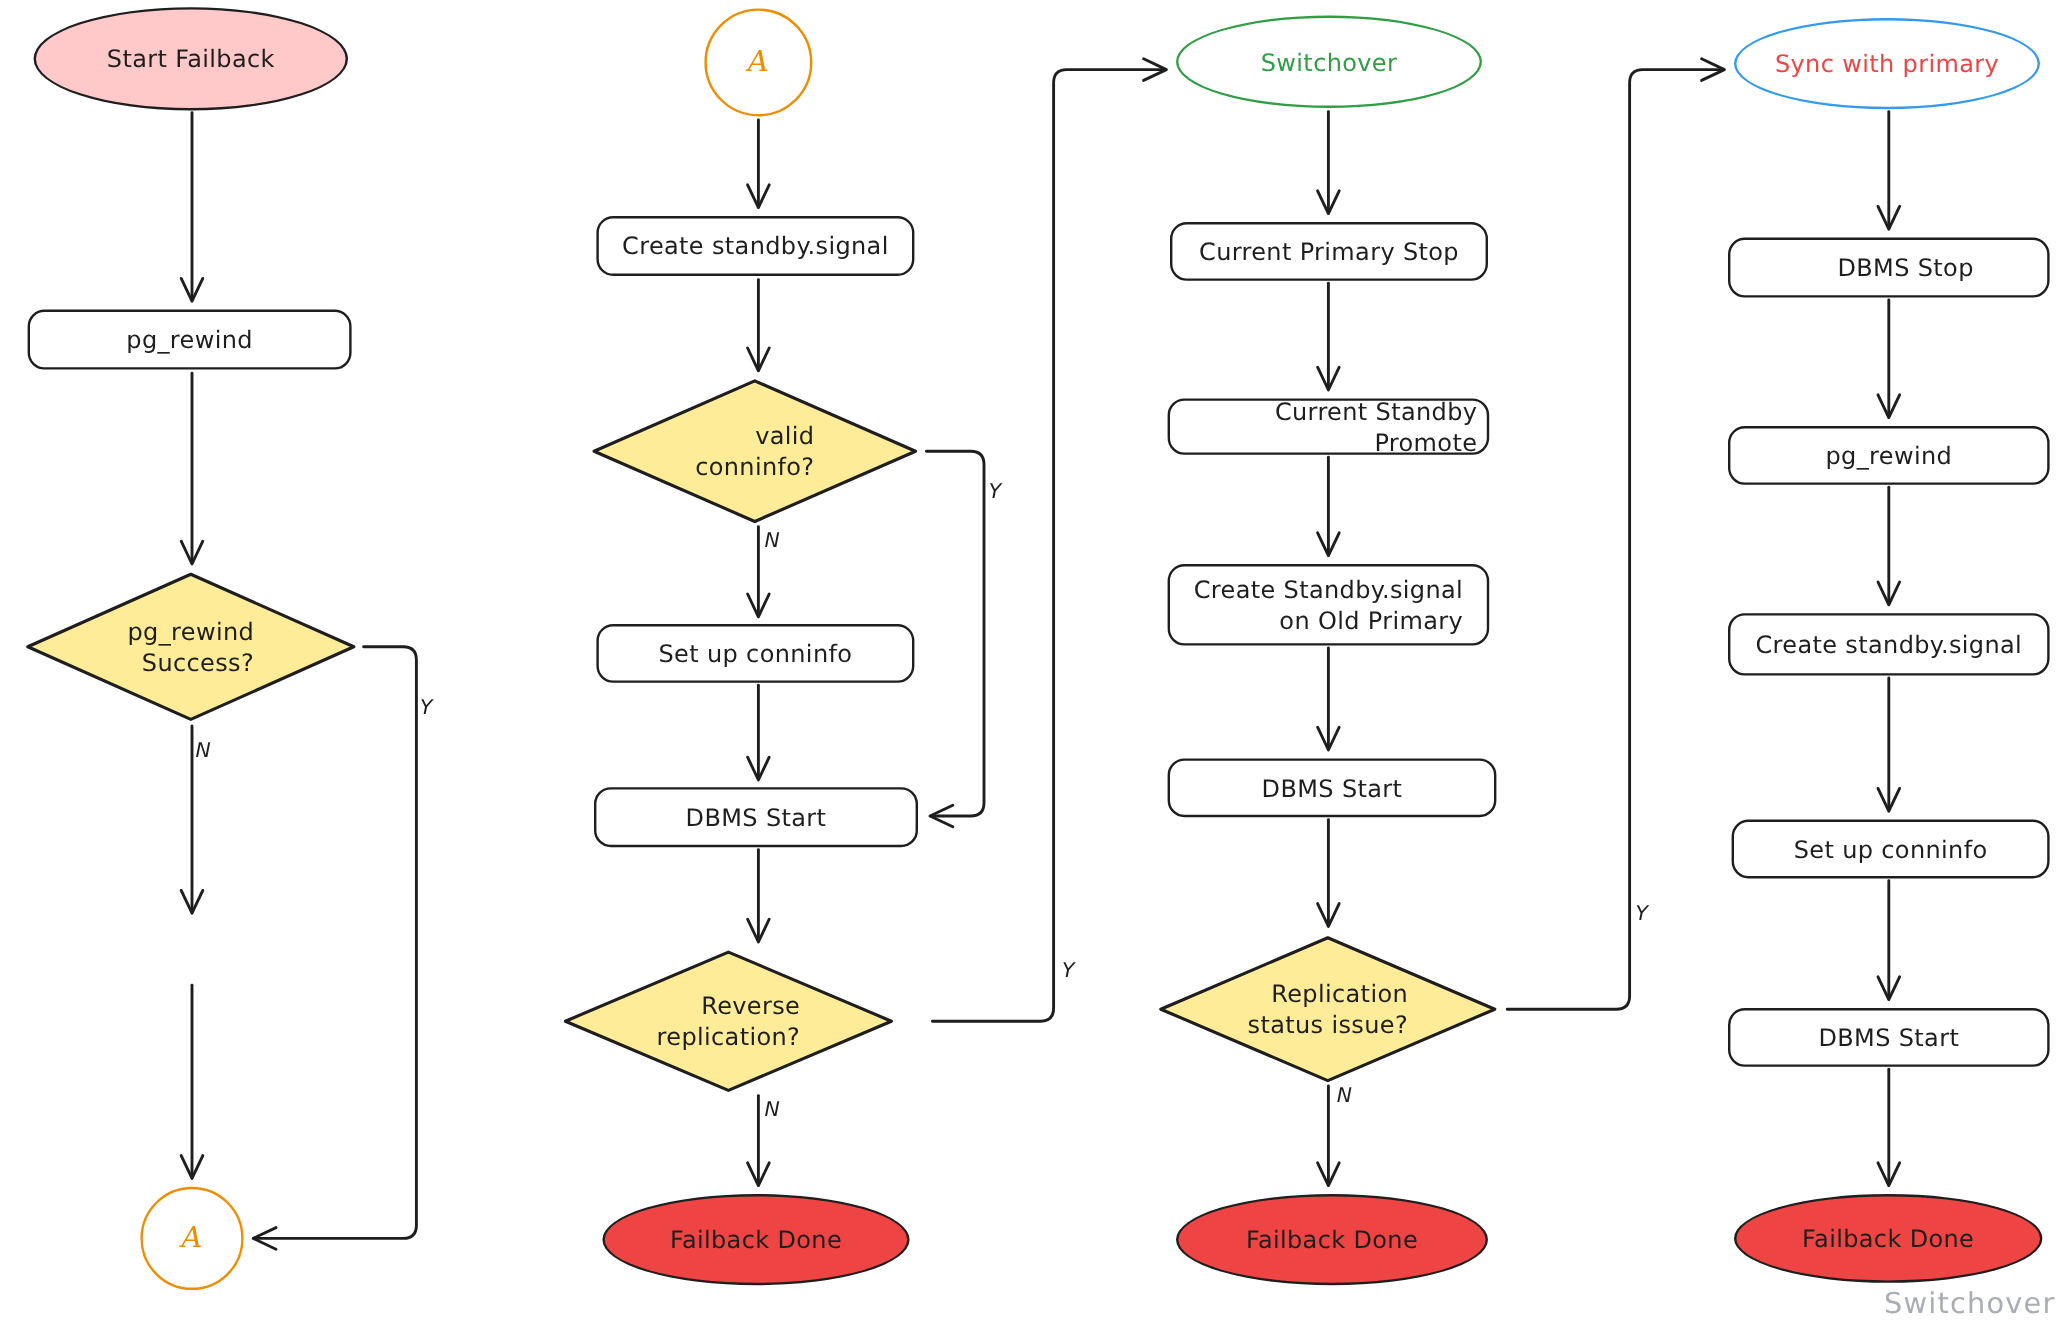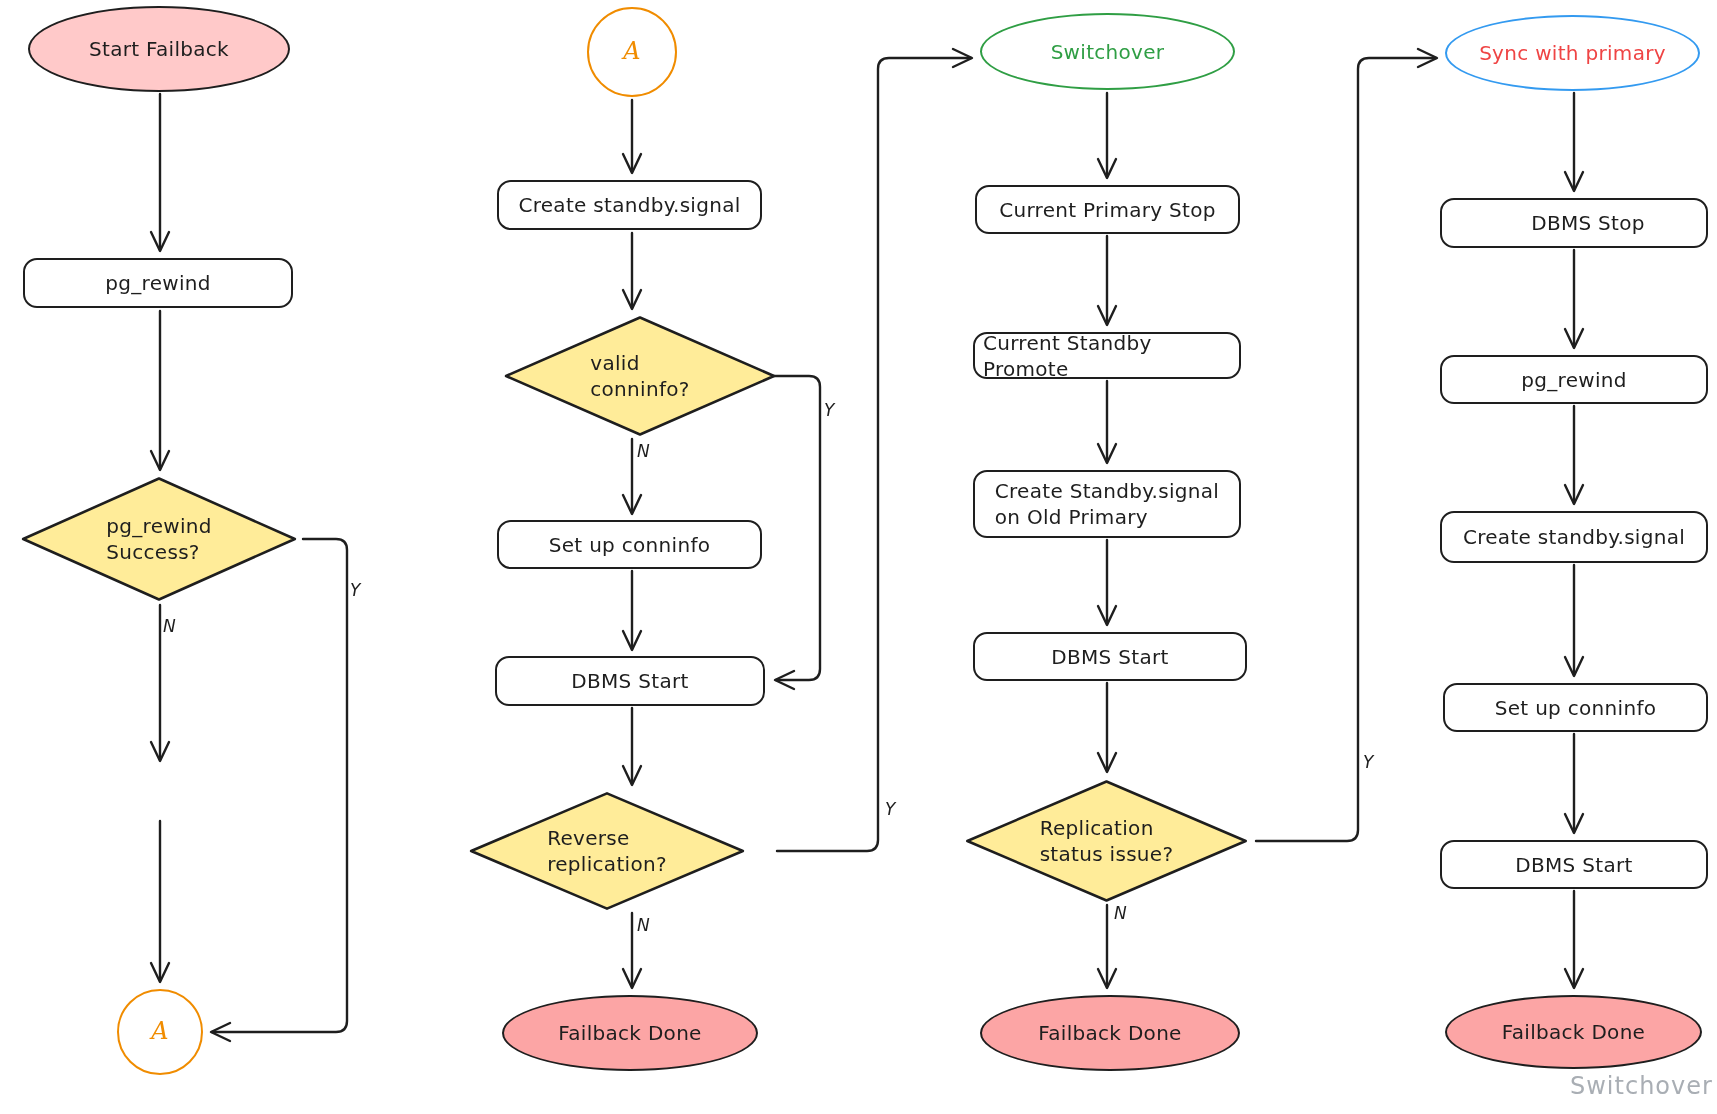--- a/index.html
+++ b/index.html
@@ -8,29 +8,29 @@
     width:1717px;height:1114px;
     background:#ffffff;
     font-family:"DejaVu Sans", sans-serif;
     color:#1e1e1e;
     overflow:hidden;
   }
   .edges{position:absolute;left:0;top:0;width:1717px;height:1114px;}
   .edges path{stroke:#1e1e1e;stroke-width:2.4;fill:none;stroke-linecap:round;}
   .node{
     position:absolute;display:flex;align-items:center;justify-content:center;
-    text-align:left;font-size:20px;line-height:1.3;letter-spacing:.3px;
+    text-align:right;font-size:20px;line-height:1.3;letter-spacing:.3px;
     box-sizing:border-box;
   }
   .lbl{white-space:pre-line;position:relative;}
   .process{border:2.4px solid #1e1e1e;border-radius:14px;background:#ffffff;}
   .process .lbl{max-width:94%;}
   .terminal{border:2.6px solid #1e1e1e;border-radius:50%;background:#ffffff;}
   .fill-pink{background:#ffc9c9;}
-  .fill-blue{background:#fca5a5;}
+  .fill-blue{background:#ef4444;}
   .outline-green{border-color:#2f9e44;color:#2f9e44;}
   .outline-blue{border-color:#339af0;color:#ef4444;}
   .connector{
     border:2.6px solid #f08c00;border-radius:50%;background:#ffffff;
     color:#f08c00;font-size:24px;font-style:italic;font-family:"DejaVu Serif", serif;
   }
   .decision{background:transparent;border:none;}
   .decision svg{position:absolute;left:0;top:0;width:100%;height:100%;}
   .decision svg path{stroke:#1e1e1e;stroke-width:2.6;fill:#ffec99;stroke-linejoin:round;}
   .edge-label{
@@ -97,21 +97,21 @@
   <div class="node connector" style="left:117px;top:989px;width:86px;height:86px;">
     <span class="lbl">A</span>
   </div>
 
   <div class="node connector" style="left:587px;top:7px;width:90px;height:90px;">
     <span class="lbl">A</span>
   </div>
   <div class="node process" style="left:497px;top:180px;width:265px;height:50px;">
     <span class="lbl">Create standby.signal</span>
   </div>
-  <div class="node decision" style="left:499px;top:315px;width:282px;height:122px;">
+  <div class="node decision" style="left:488px;top:315px;width:282px;height:122px;">
     <svg viewBox="0 0 100 100" preserveAspectRatio="none">
         <path d="M50 2 L97.5 50 L50 98 L2.5 50 Z" vector-effect="non-scaling-stroke"></path>
       </svg>
     <span class="lbl">valid
 conninfo?</span>
   </div>
   <div class="node process" style="left:497px;top:520px;width:265px;height:49px;">
     <span class="lbl">Set up conninfo</span>
   </div>
   <div class="node process" style="left:495px;top:656px;width:270px;height:50px;">

